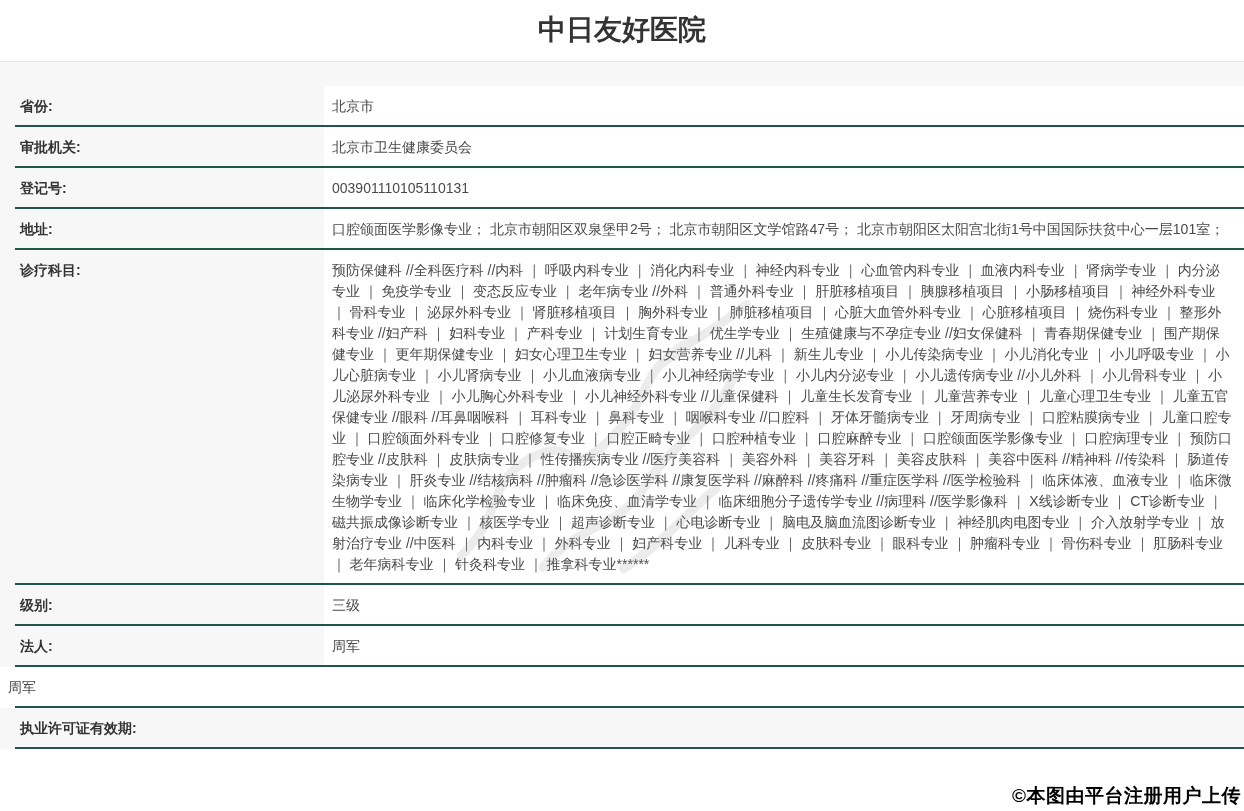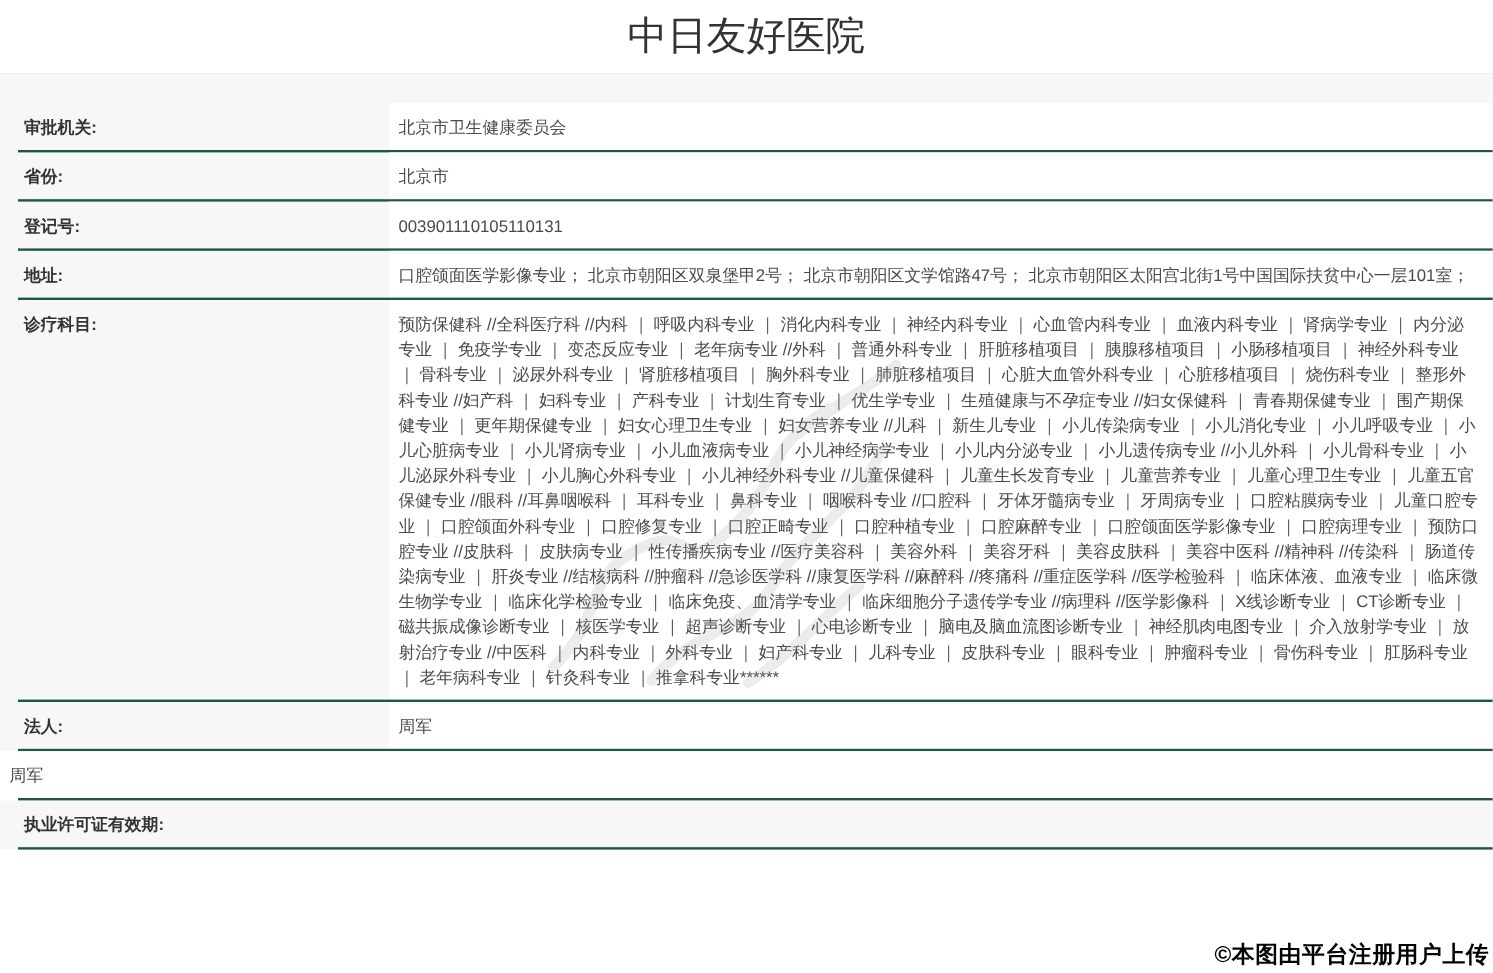--- a/index.html
+++ b/index.html
@@ -5,21 +5,21 @@
   html,body{margin:0;padding:0;}
   body{
     width:1244px;height:811px;overflow:hidden;position:relative;
     background:#ffffff;
     font-family:"Liberation Sans","DejaVu Sans",sans-serif;
     -webkit-font-smoothing:antialiased;
   }
   .page-header{background:#ffffff;}
   .page-title{
     margin:0;padding:7px 0 8px 0;text-align:center;
-    font-size:33px;line-height:46px;font-weight:400;color:#333333;
+    font-size:28px;line-height:46px;font-weight:700;color:#333333;
   }
   .header-divider{height:1px;background:#e7e7e7;border:none;margin:0;}
   .info-table{
     background:#f7f7f7;
     padding-top:24px;
     position:relative;
   }
   .row{
     display:flex;align-items:stretch;position:relative;
   }
@@ -53,44 +53,48 @@
 <body>
 
 <header class="page-header">
   <h1 class="page-title">中日友好医院</h1>
   <hr class="header-divider">
 </header>
 
 <main class="info-table" id="info-table">
 
     <div class="row">
-      <div class="label-cell">审批机关:</div>
-      <div class="value-cell">北京市卫生健康委员会</div>
+      <div class="label-cell">省份:</div>
+      <div class="value-cell">北京市</div>
     </div>
 
     <div class="row">
-      <div class="label-cell">省份:</div>
-      <div class="value-cell">北京市</div>
+      <div class="label-cell">审批机关:</div>
+      <div class="value-cell">北京市卫生健康委员会</div>
     </div>
 
     <div class="row">
       <div class="label-cell">登记号:</div>
       <div class="value-cell">003901110105110131</div>
     </div>
 
     <div class="row">
       <div class="label-cell">地址:</div>
       <div class="value-cell">口腔颌面医学影像专业； 北京市朝阳区双泉堡甲2号； 北京市朝阳区文学馆路47号； 北京市朝阳区太阳宫北街1号中国国际扶贫中心一层101室；</div>
     </div>
 
     <div class="row">
       <div class="label-cell">诊疗科目:</div>
       <div class="value-cell">预防保健科 //全科医疗科 //内科 ｜ 呼吸内科专业 ｜ 消化内科专业 ｜ 神经内科专业 ｜ 心血管内科专业 ｜ 血液内科专业 ｜ 肾病学专业 ｜ 内分泌专业 ｜ 免疫学专业 ｜ 变态反应专业 ｜ 老年病专业 //外科 ｜ 普通外科专业 ｜ 肝脏移植项目 ｜ 胰腺移植项目 ｜ 小肠移植项目 ｜ 神经外科专业 ｜ 骨科专业 ｜ 泌尿外科专业 ｜ 肾脏移植项目 ｜ 胸外科专业 ｜ 肺脏移植项目 ｜ 心脏大血管外科专业 ｜ 心脏移植项目 ｜ 烧伤科专业 ｜ 整形外科专业 //妇产科 ｜ 妇科专业 ｜ 产科专业 ｜ 计划生育专业 ｜ 优生学专业 ｜ 生殖健康与不孕症专业 //妇女保健科 ｜ 青春期保健专业 ｜ 围产期保健专业 ｜ 更年期保健专业 ｜ 妇女心理卫生专业 ｜ 妇女营养专业 //儿科 ｜ 新生儿专业 ｜ 小儿传染病专业 ｜ 小儿消化专业 ｜ 小儿呼吸专业 ｜ 小儿心脏病专业 ｜ 小儿肾病专业 ｜ 小儿血液病专业 ｜ 小儿神经病学专业 ｜ 小儿内分泌专业 ｜ 小儿遗传病专业 //小儿外科 ｜ 小儿骨科专业 ｜ 小儿泌尿外科专业 ｜ 小儿胸心外科专业 ｜ 小儿神经外科专业 //儿童保健科 ｜ 儿童生长发育专业 ｜ 儿童营养专业 ｜ 儿童心理卫生专业 ｜ 儿童五官保健专业 //眼科 //耳鼻咽喉科 ｜ 耳科专业 ｜ 鼻科专业 ｜ 咽喉科专业 //口腔科 ｜ 牙体牙髓病专业 ｜ 牙周病专业 ｜ 口腔粘膜病专业 ｜ 儿童口腔专业 ｜ 口腔颌面外科专业 ｜ 口腔修复专业 ｜ 口腔正畸专业 ｜ 口腔种植专业 ｜ 口腔麻醉专业 ｜ 口腔颌面医学影像专业 ｜ 口腔病理专业 ｜ 预防口腔专业 //皮肤科 ｜ 皮肤病专业 ｜ 性传播疾病专业 //医疗美容科 ｜ 美容外科 ｜ 美容牙科 ｜ 美容皮肤科 ｜ 美容中医科 //精神科 //传染科 ｜ 肠道传染病专业 ｜ 肝炎专业 //结核病科 //肿瘤科 //急诊医学科 //康复医学科 //麻醉科 //疼痛科 //重症医学科 //医学检验科 ｜ 临床体液、血液专业 ｜ 临床微生物学专业 ｜ 临床化学检验专业 ｜ 临床免疫、血清学专业 ｜ 临床细胞分子遗传学专业 //病理科 //医学影像科 ｜ X线诊断专业 ｜ CT诊断专业 ｜ 磁共振成像诊断专业 ｜ 核医学专业 ｜ 超声诊断专业 ｜ 心电诊断专业 ｜ 脑电及脑血流图诊断专业 ｜ 神经肌肉电图专业 ｜ 介入放射学专业 ｜ 放射治疗专业 //中医科 ｜ 内科专业 ｜ 外科专业 ｜ 妇产科专业 ｜ 儿科专业 ｜ 皮肤科专业 ｜ 眼科专业 ｜ 肿瘤科专业 ｜ 骨伤科专业 ｜ 肛肠科专业 ｜ 老年病科专业 ｜ 针灸科专业 ｜ 推拿科专业******</div>
     </div>
 
+    <div class="row">
+      <div class="label-cell">级别:</div>
+      <div class="value-cell">三级</div>
+    </div>
 
     <div class="row">
       <div class="label-cell">法人:</div>
       <div class="value-cell">周军</div>
     </div>
 
     <div class="row">
       <div class="value-cell">周军</div>
     </div>
 

